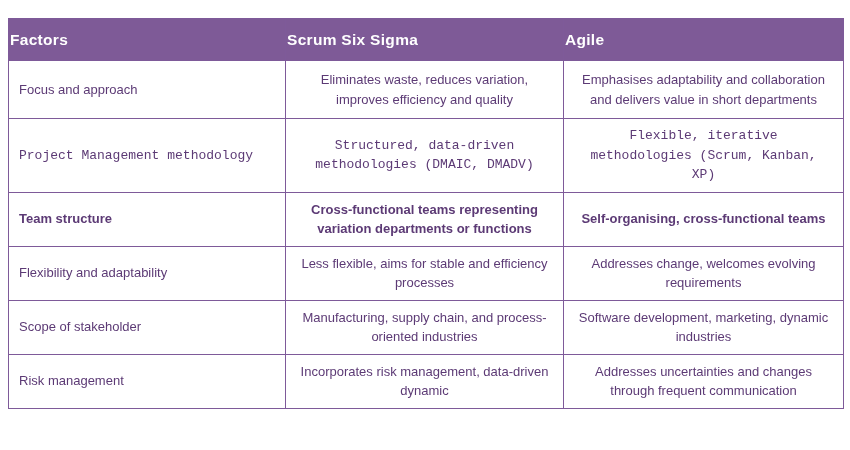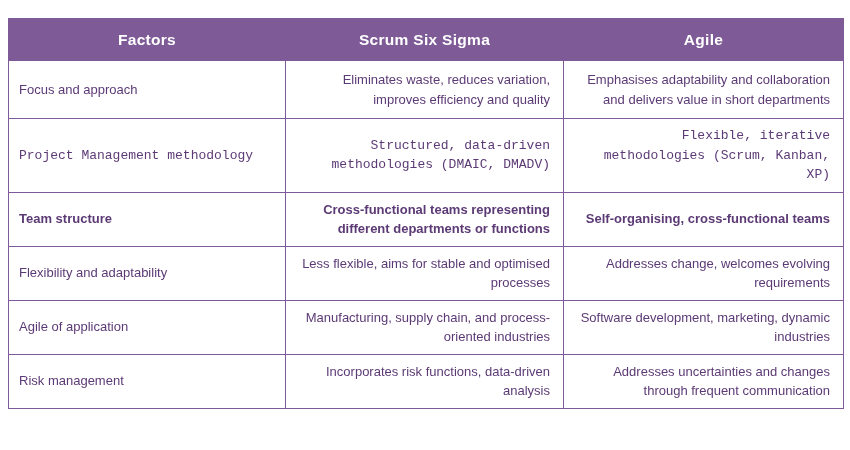--- a/index.html
+++ b/index.html
@@ -32,36 +32,36 @@
     border: 1px solid #7e5a99;
     box-sizing: border-box;
   }
   thead th {
     background: #7e5a97;
     color: #ffffff;
     font-size: 15.5px;
     font-weight: 700;
     letter-spacing: 0.3px;
     height: 42px;
-    text-align: center;
+    text-align: left;
     vertical-align: middle;
   }
   tbody td {
     background: #ffffff;
     color: #5c3a75;
     font-size: 13px;
     line-height: 1.5;
     vertical-align: middle;
   }
   td.factor {
     text-align: left;
     padding: 6px 10px;
   }
   td.desc {
-    text-align: right;
+    text-align: center;
     padding: 7px 13px;
   }
   tbody tr:nth-child(1) { height: 58px; }
   tbody tr:nth-child(2) { height: 52px; font-family: Liberation Mono, monospace; }
   tbody tr:nth-child(3) { height: 51px; font-weight: bold; }
   tbody tr:nth-child(4) { height: 52px; }
   tbody tr:nth-child(5) { height: 52px; }
   tbody tr:nth-child(6) { height: 53px; margin-left: 25px; }
   tbody tr:nth-child(7) { height: 58px; }
 </style>
@@ -88,33 +88,33 @@
         <td class="desc">Eliminates waste, reduces variation, improves efficiency and quality</td>
         <td class="desc">Emphasises adaptability and collaboration and delivers value in short departments</td>
       </tr>
       <tr>
         <td class="factor">Project Management methodology</td>
         <td class="desc">Structured, data-driven methodologies (DMAIC, DMADV)</td>
         <td class="desc">Flexible, iterative methodologies (Scrum, Kanban, XP)</td>
       </tr>
       <tr>
         <td class="factor">Team structure</td>
-        <td class="desc">Cross-functional teams representing different departments or functions</td>
+        <td class="desc">Cross-functional teams representing variation departments or functions</td>
         <td class="desc">Self-organising, cross-functional teams</td>
       </tr>
       <tr>
         <td class="factor">Flexibility and adaptability</td>
-        <td class="desc">Less flexible, aims for stable and optimised processes</td>
+        <td class="desc">Less flexible, aims for stable and efficiency processes</td>
         <td class="desc">Addresses change, welcomes evolving requirements</td>
       </tr>
       <tr>
-        <td class="factor">Agile of application</td>
+        <td class="factor">Scope of stakeholder</td>
         <td class="desc">Manufacturing, supply chain, and process-oriented industries</td>
         <td class="desc">Software development, marketing, dynamic industries</td>
       </tr>
       <tr>
         <td class="factor">Risk management</td>
-        <td class="desc">Incorporates risk functions, data-driven analysis</td>
+        <td class="desc">Incorporates risk management, data-driven dynamic</td>
         <td class="desc">Addresses uncertainties and changes through frequent communication</td>
       </tr>
     </tbody>
   </table>
 </div>
 
 </body></html>

